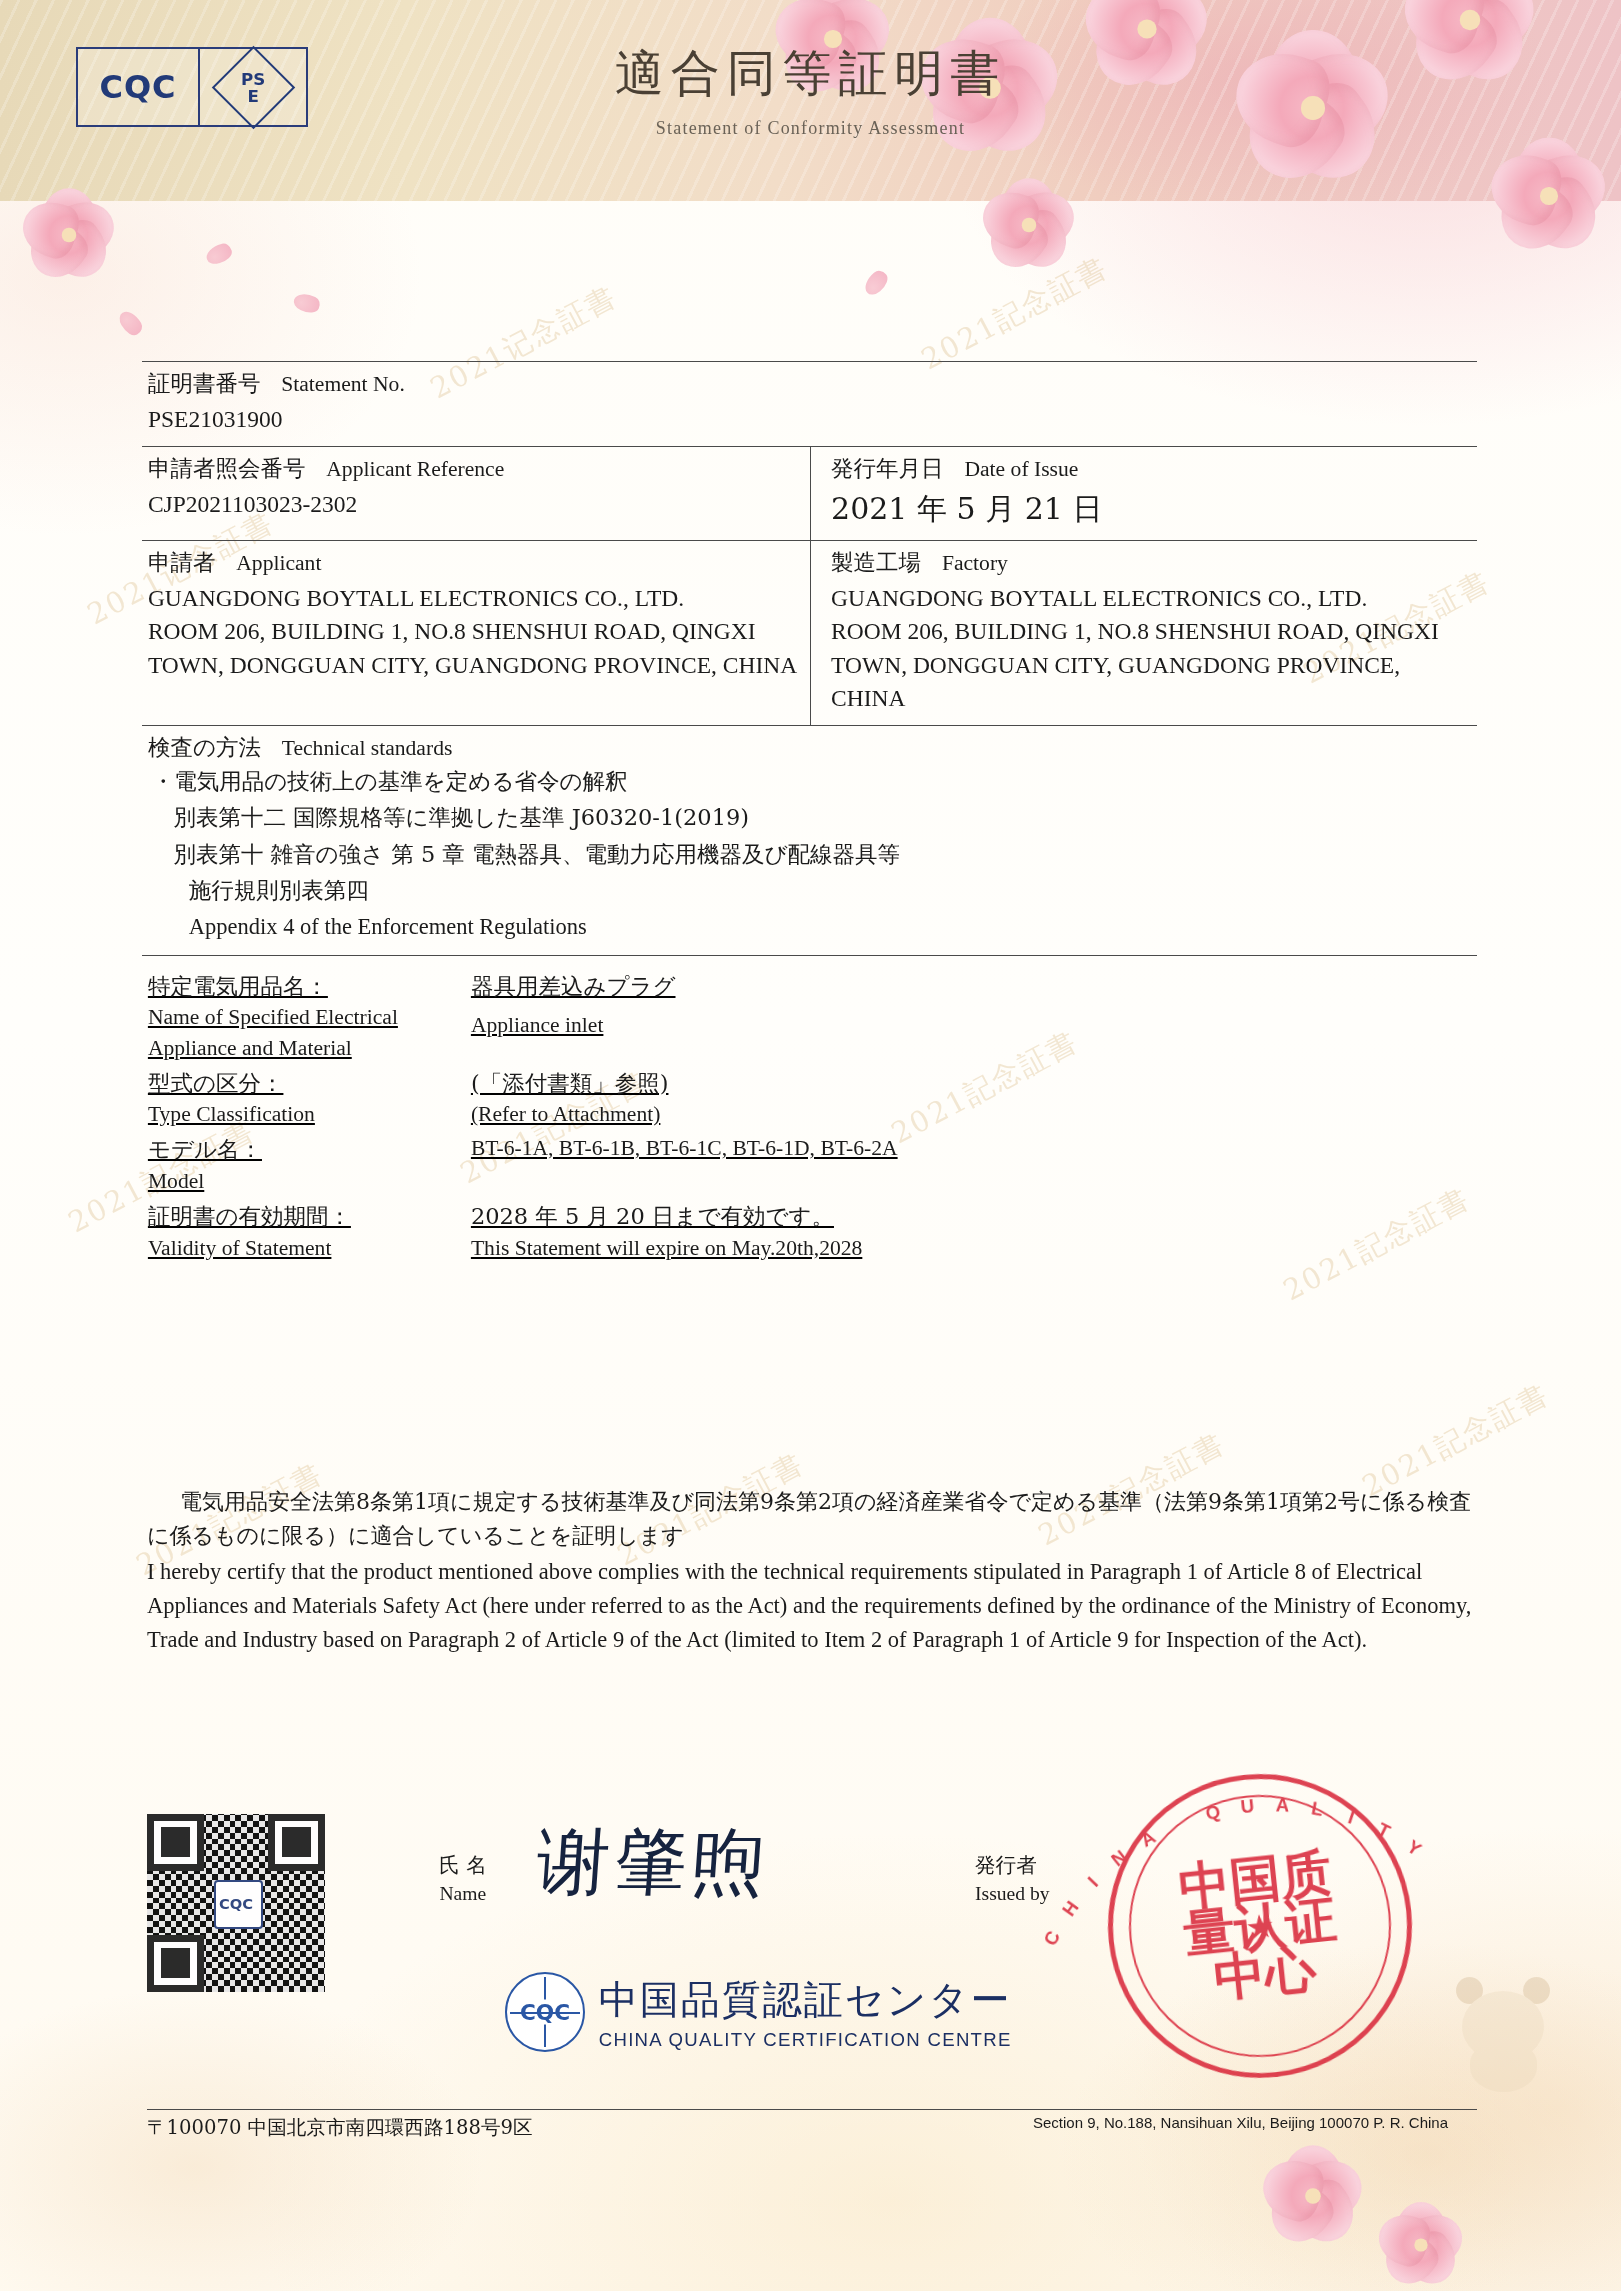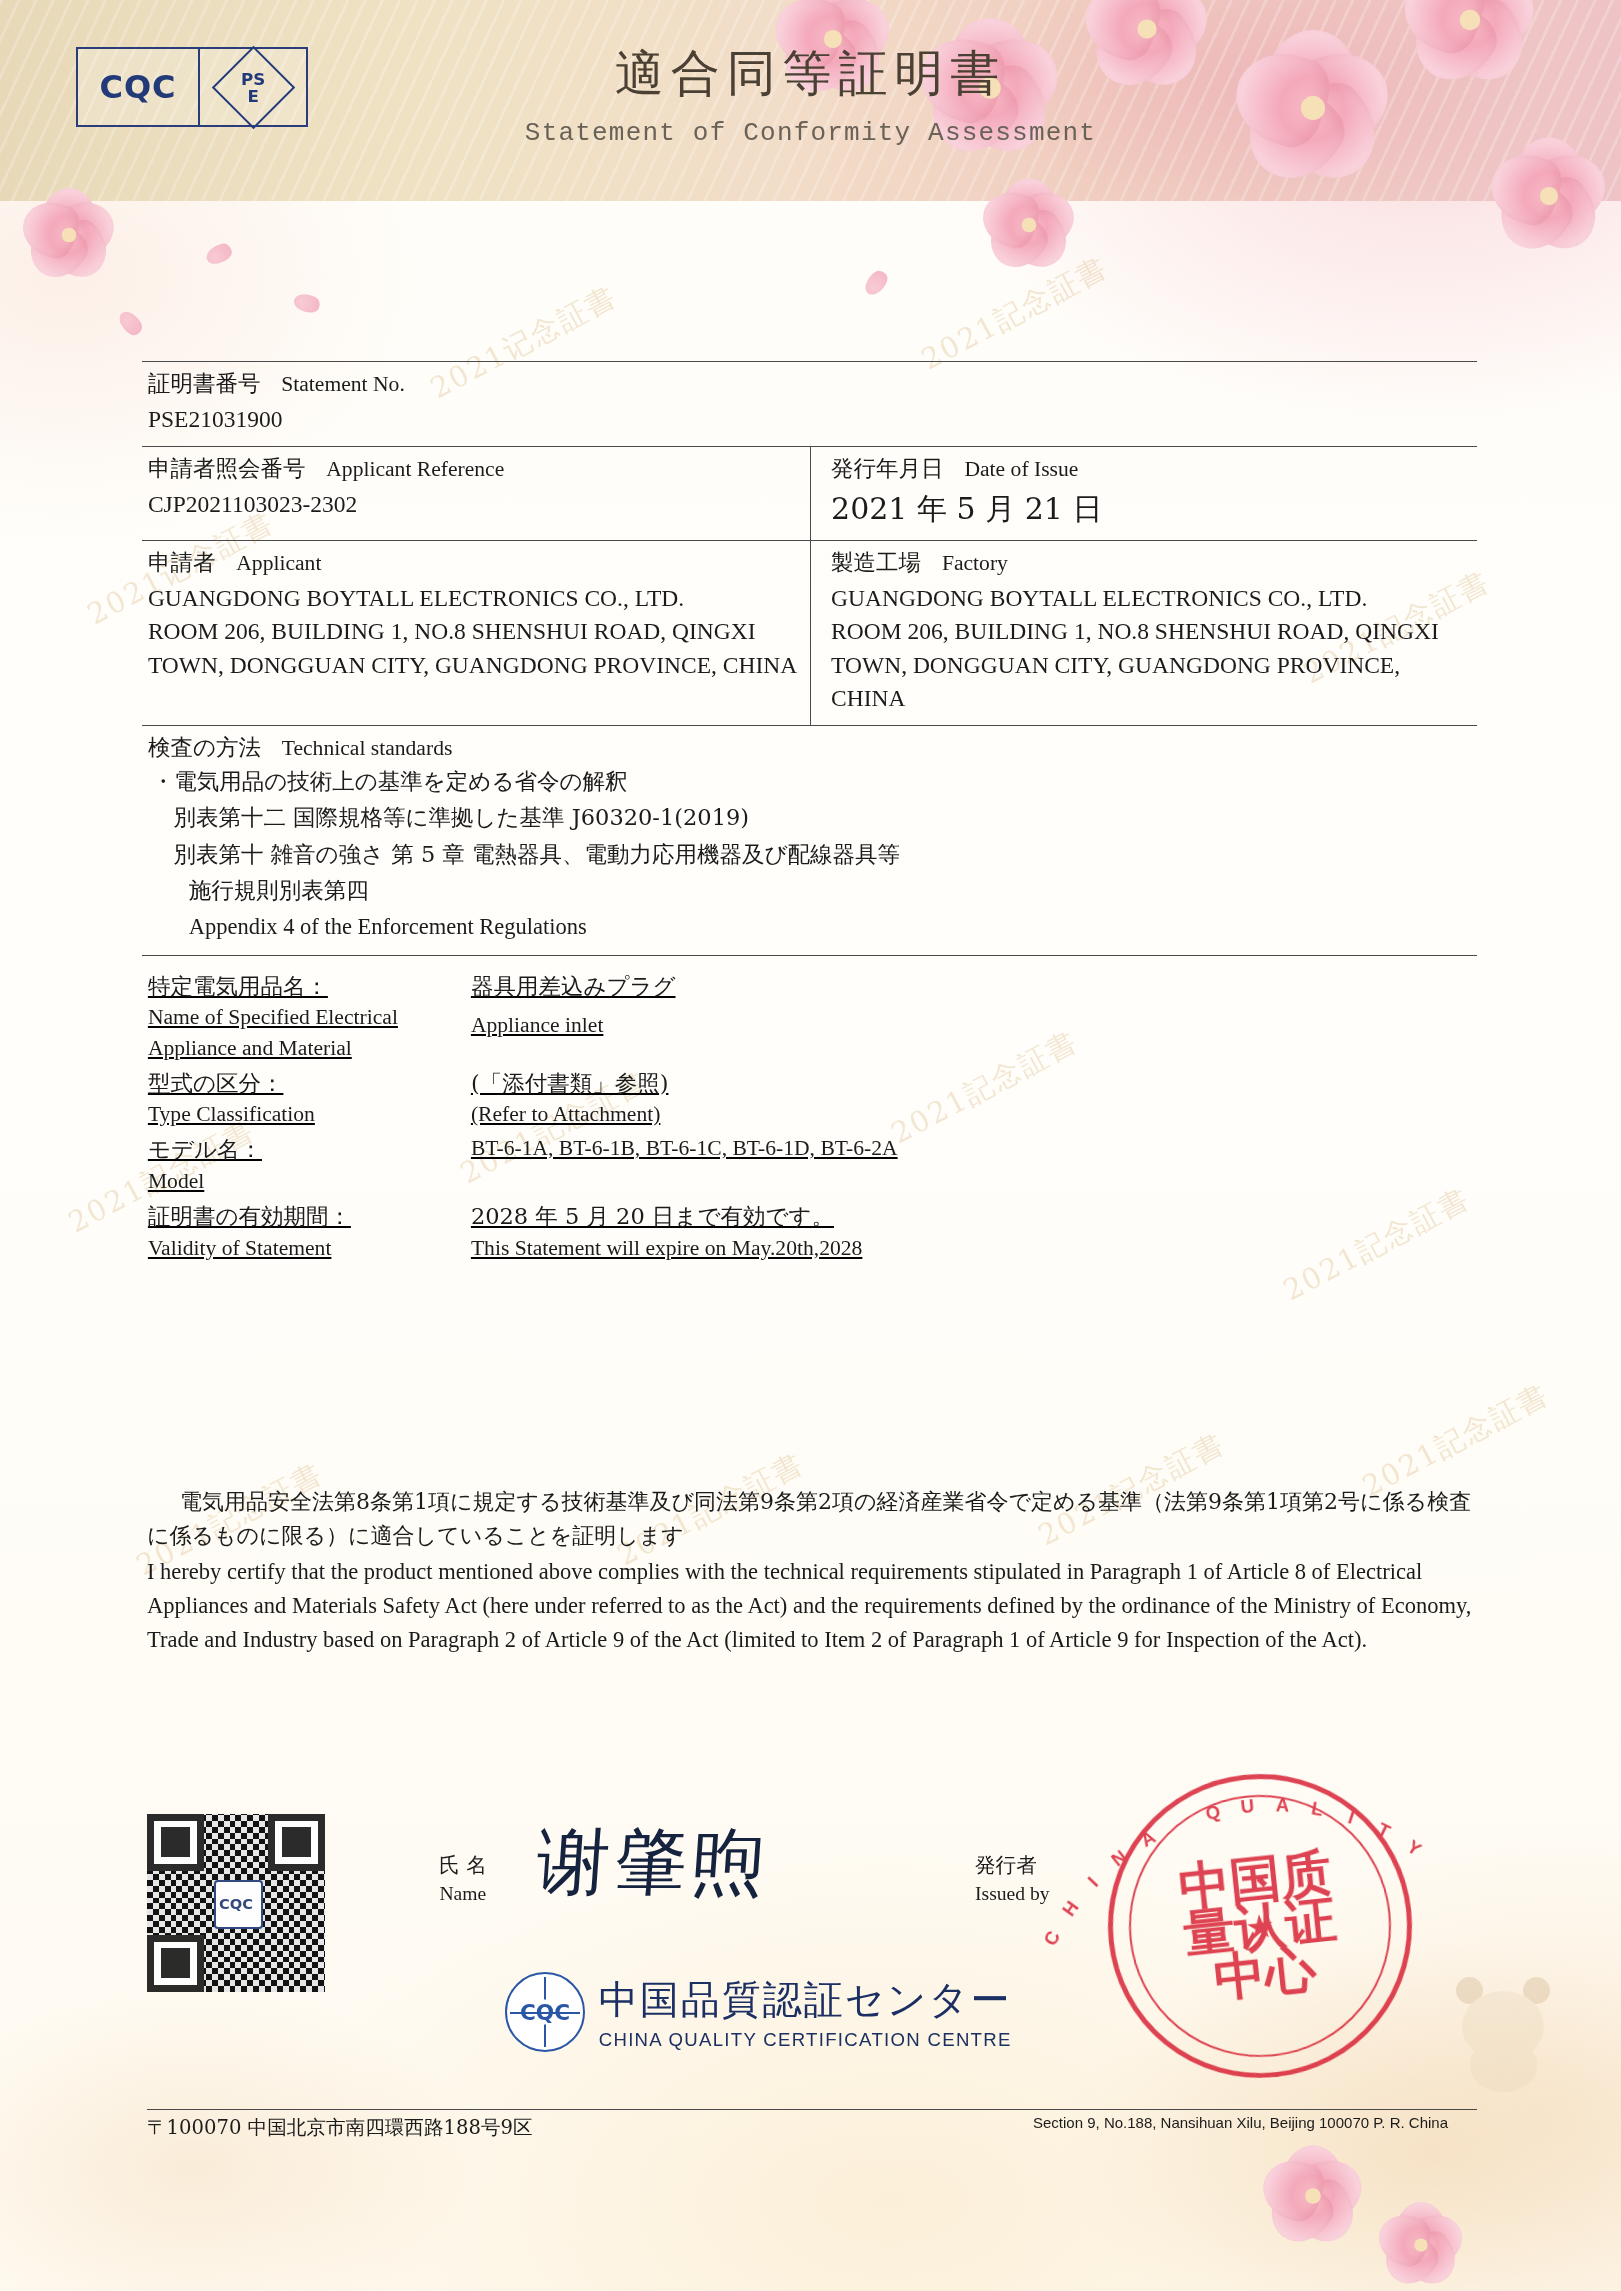--- a/index.html
+++ b/index.html
@@ -119,24 +119,24 @@
     font-size: 49px;
     letter-spacing: 6.9px;
     color: #4a4034;
     font-family: "DejaVu Serif", serif;
     z-index: 5;
   }
   .title-en {
     position:absolute;
     left:0; right:0; top: 118px;
     text-align:center;
-    font-size: 26px;
+    font-size: 18px;
     letter-spacing: 1.2px;
     color: #6a6257;
-    font-family: Liberation Mono, monospace;
+    font-family: Liberation Serif, serif;
     z-index:5;
   }
 
   
   .wm {
     position:absolute;
     font-size: 29px;
     color: rgba(212,180,120,0.30);
     font-family: "DejaVu Serif", serif;
     transform: rotate(-28deg);

